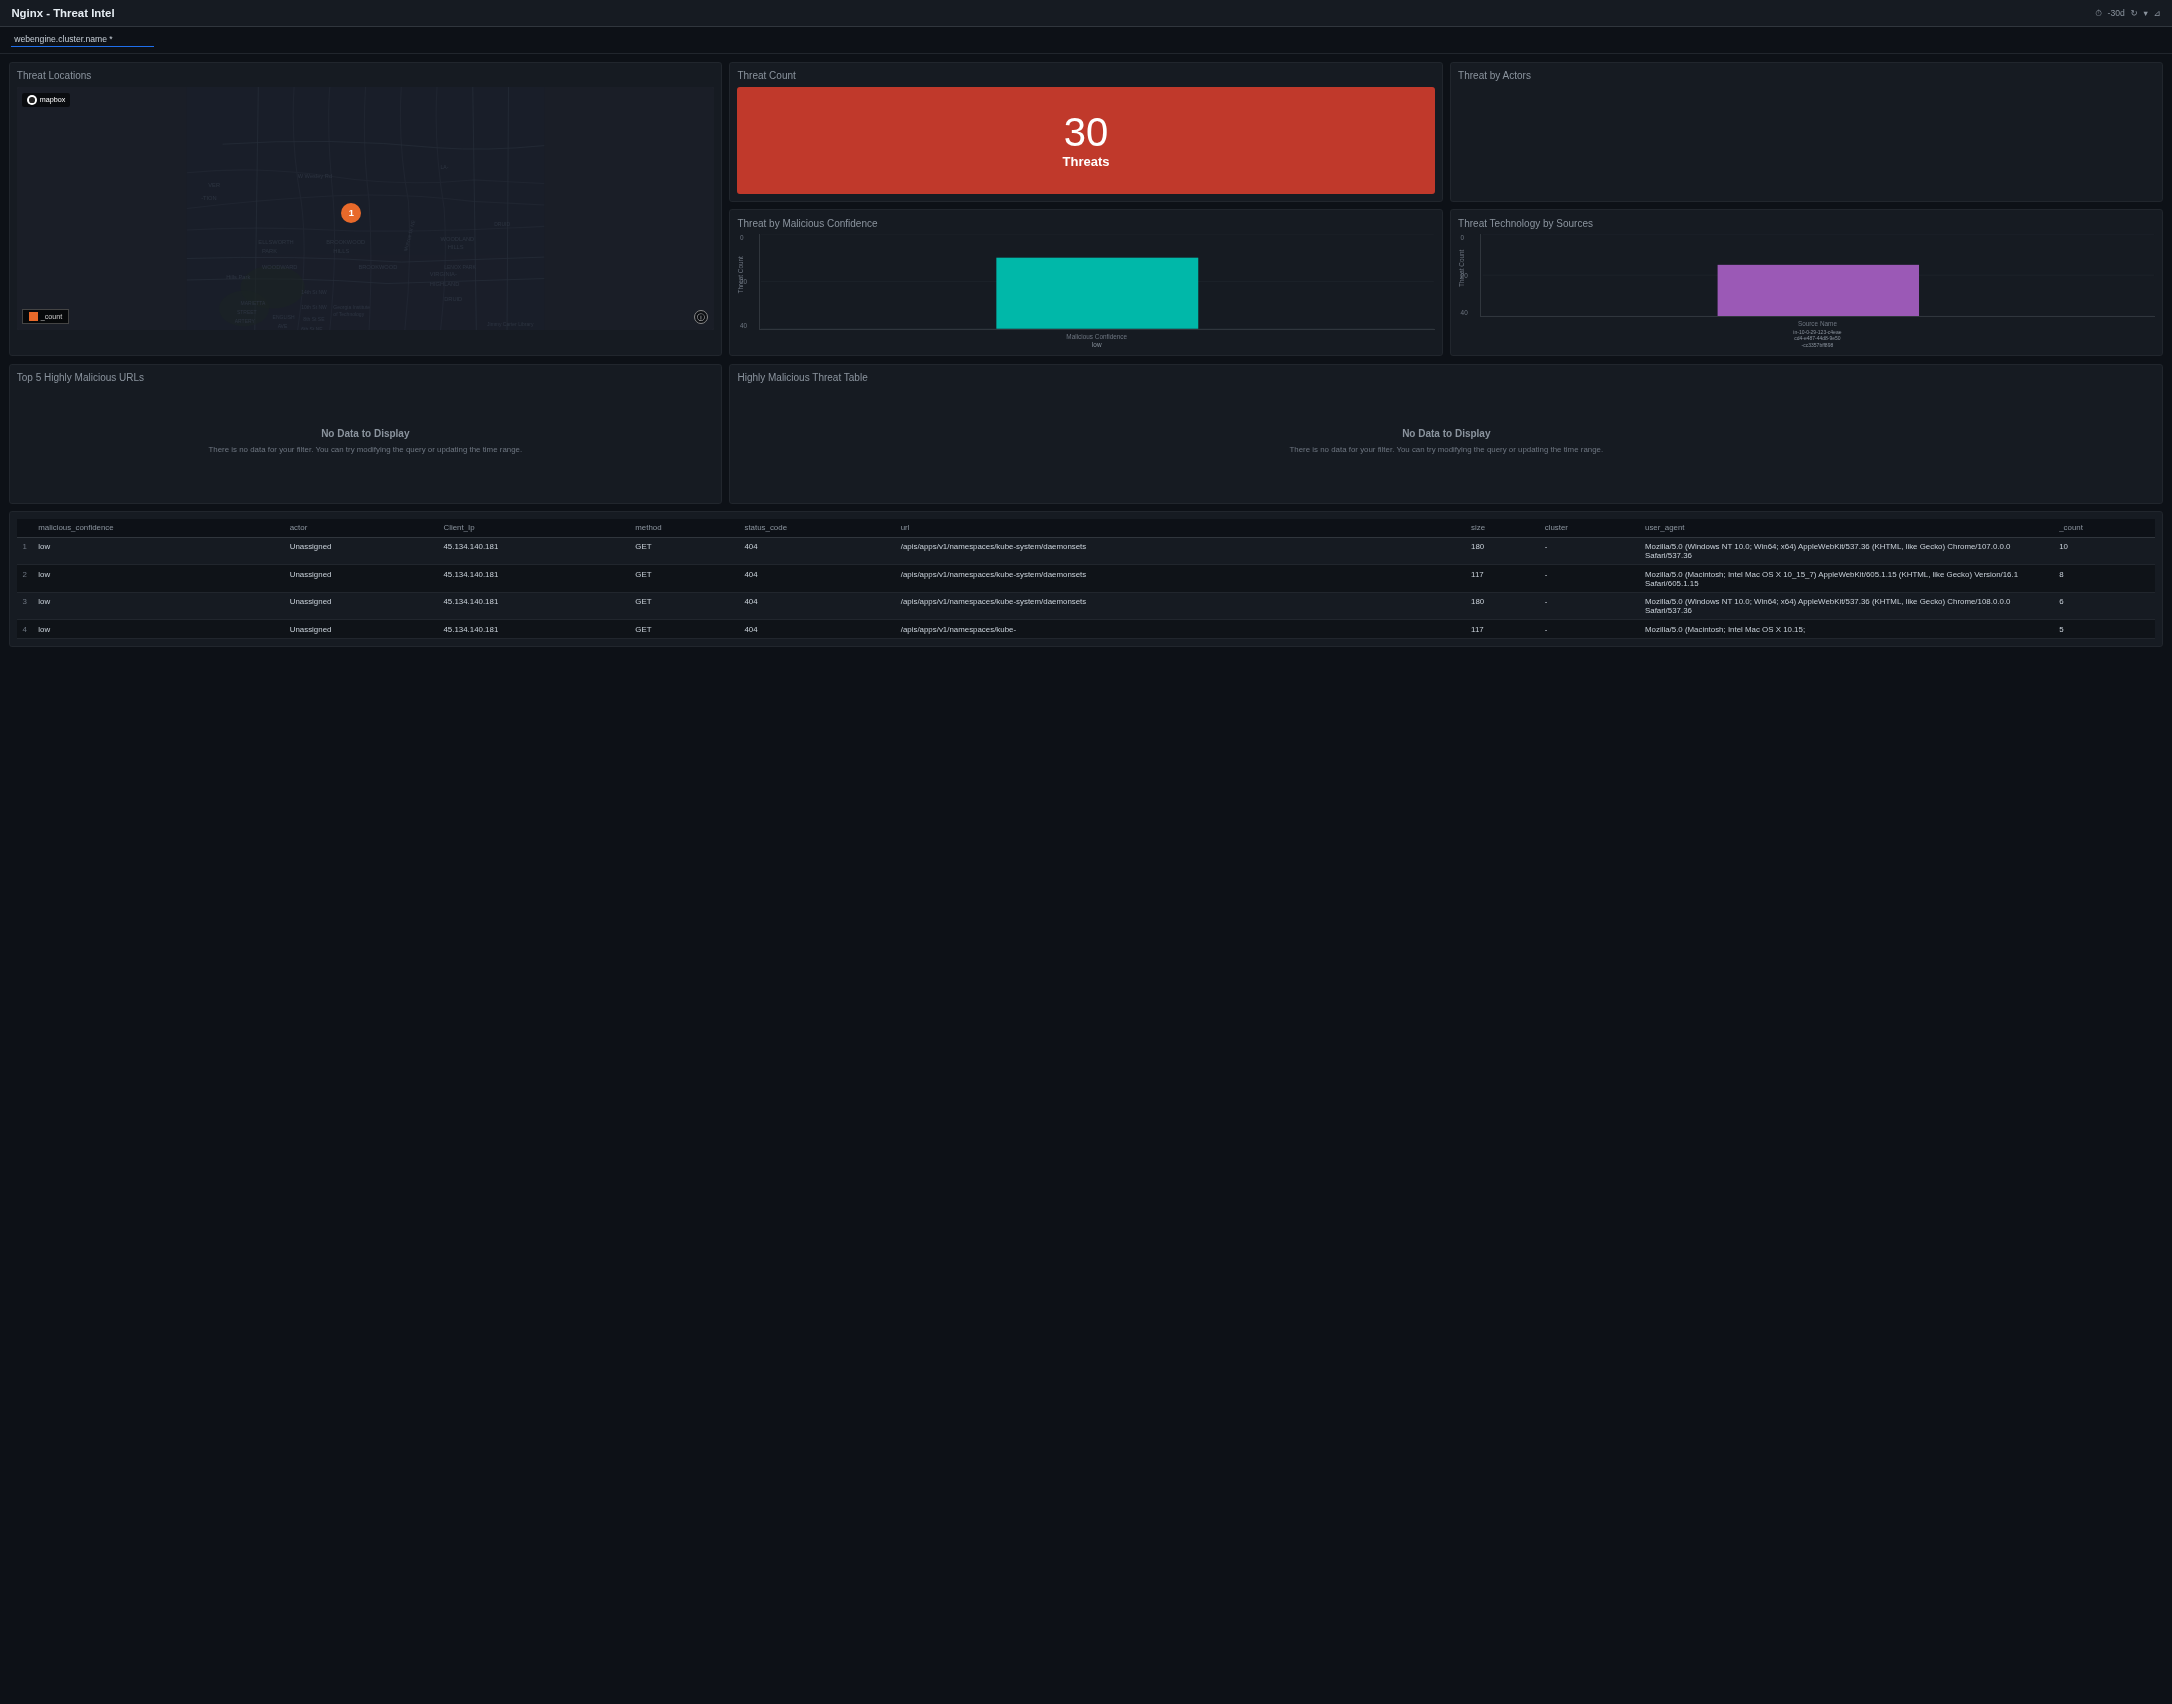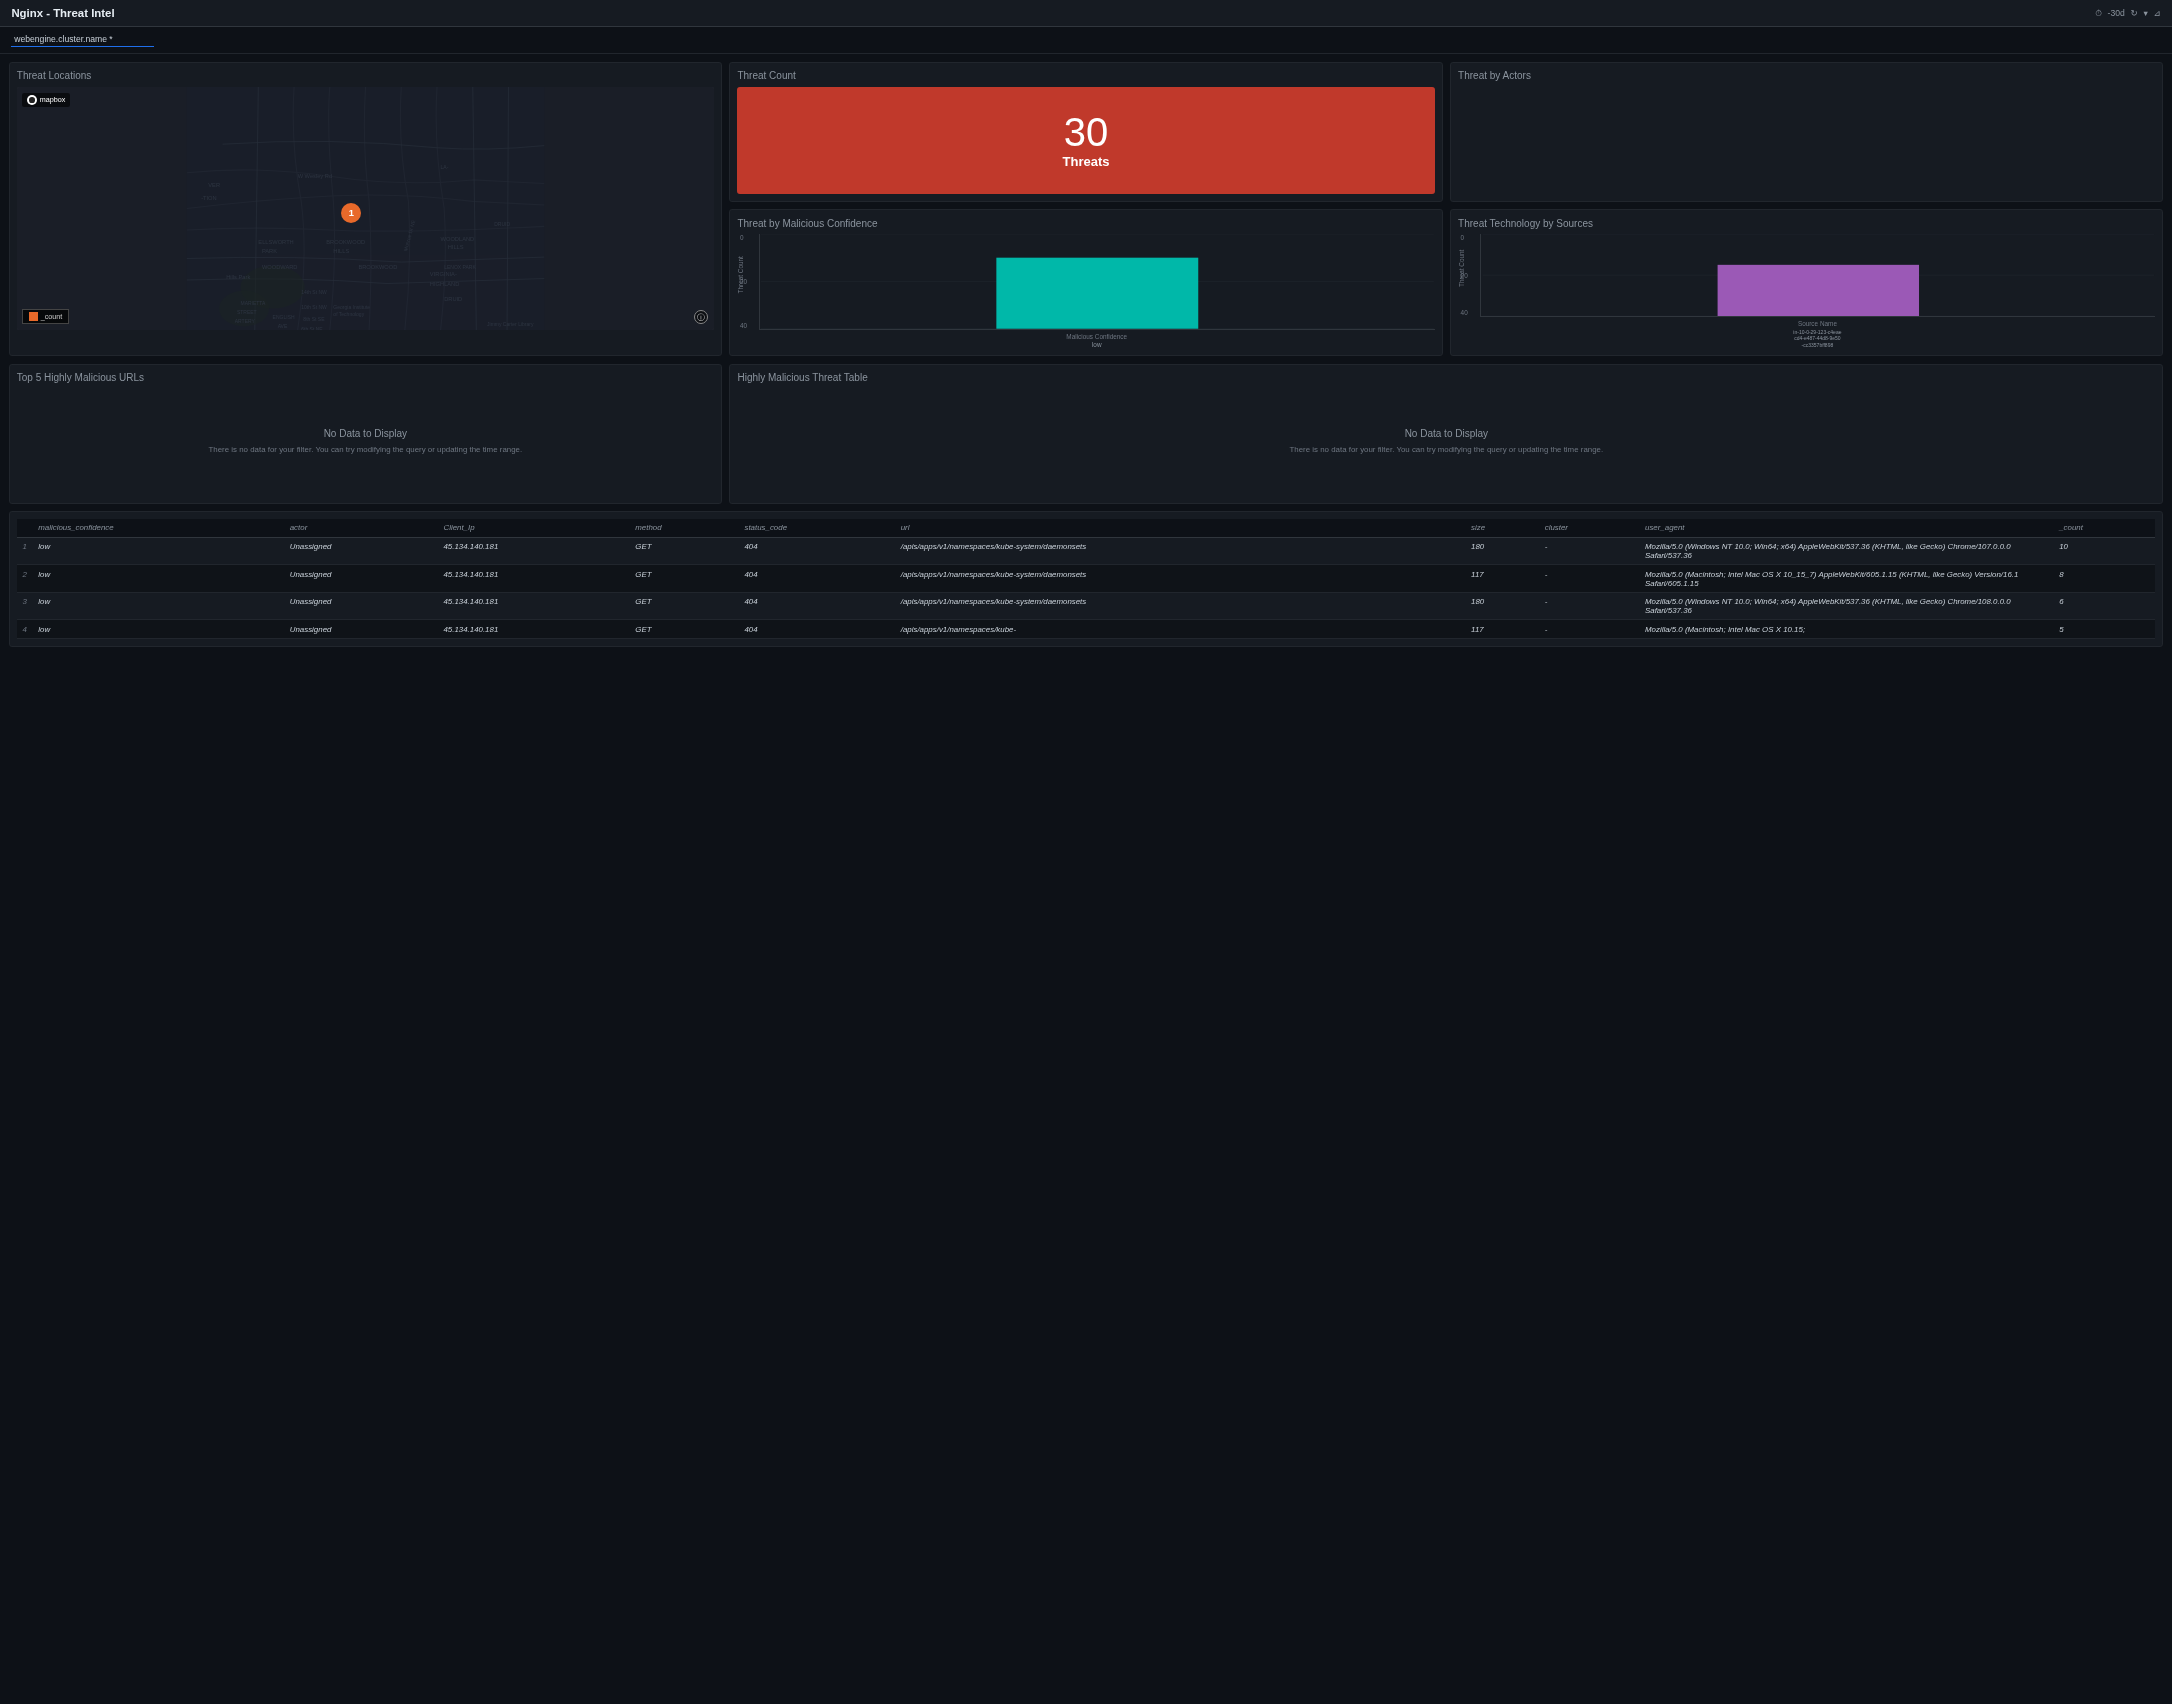--- a/index.html
+++ b/index.html
@@ -289,40 +289,39 @@
     .no-data {
       display: flex;
       flex-direction: column;
       align-items: center;
       justify-content: center;
       height: 107px;
       color: #6e7681;
     }
     .no-data-title {
       font-size: 10px;
-      font-weight: 400;
+      font-weight: 700;
       color: #8b949e;
       margin-bottom: 5.7px;
     }
     .no-data-text {
       font-size: 7.9px;
       text-align: center;
       color: #6e7681;
       line-height: 1.5;
     }
 
     
     .threat-table-wrapper {
       overflow-x: auto;
     }
     .threat-table {
       width: 100%;
       border-collapse: collapse;
       font-size: 7.9px;
-      font-style: italic;
     }
     .threat-table th {
       background: #0d1117;
       color: #8b949e;
       padding: 4.3px 5.7px;
       text-align: left;
       border-bottom: 0.7px solid #30363d;
       white-space: nowrap;
       font-weight: 500;
     }

